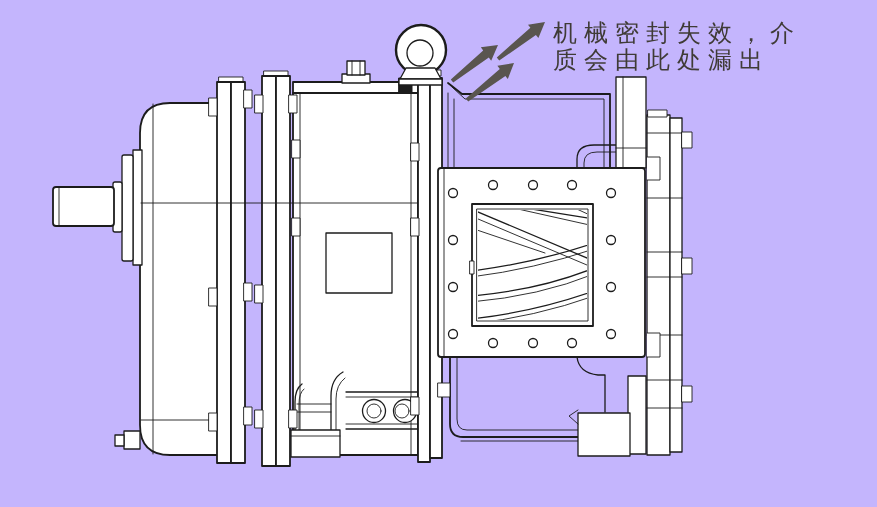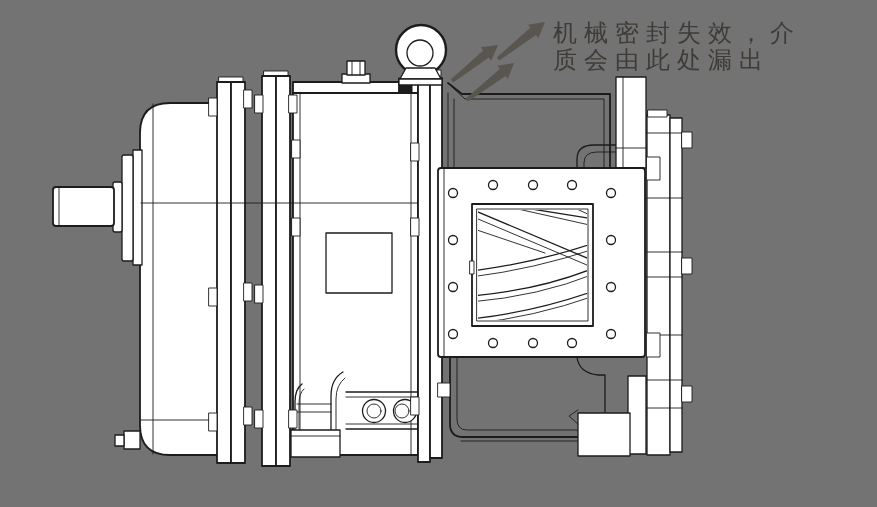--- a/index.html
+++ b/index.html
@@ -1,16 +1,16 @@
 <!DOCTYPE html>
 <html><head>
 <meta charset="utf-8">
 <style>
   html,body{margin:0;padding:0;background:#ffffff;}
-  .stage{position:relative;width:877px;height:507px;background:#737373;overflow:hidden;
+  .stage{position:relative;width:877px;height:507px;background:#c4b5fd;overflow:hidden;
          font-family:"Liberation Serif","DejaVu Serif",serif;}
   svg{display:block}
   .wh{fill:#ffffff}
   .nf{fill:none}
   .s2{stroke-width:1.8}
   .s1{stroke-width:1.3}
   .s0{stroke-width:0.9}
   text{letter-spacing:7px;font-size:24px;font-family:"Liberation Serif","DejaVu Serif",serif;}
 </style>
 </head>

